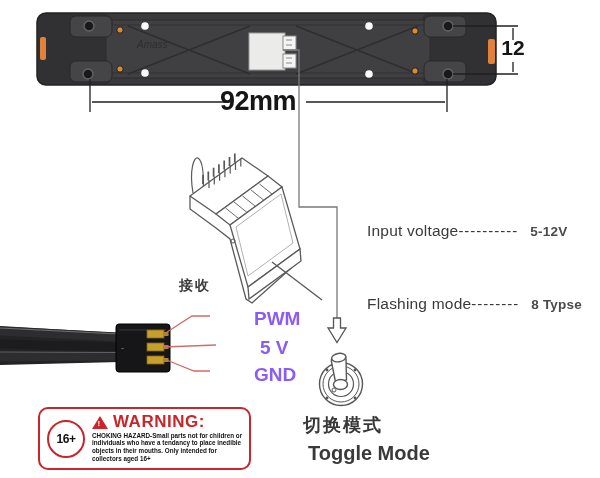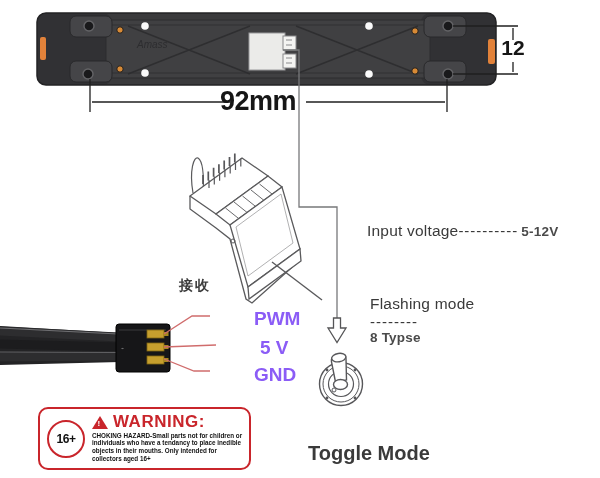--- a/index.html
+++ b/index.html
@@ -3,21 +3,21 @@
 <meta charset="utf-8">
 <style>
   html,body{margin:0;padding:0;background:#fff;}
   .stage{position:relative;width:600px;height:478px;background:#fff;overflow:hidden;
          font-family:"Liberation Sans", sans-serif;}
   .abs{position:absolute;}
   .dim-text{font-weight:bold;color:#161616;text-align:center;}
   .spec-row{position:absolute;left:367px;white-space:nowrap;display:flex;align-items:baseline;}
   .spec-label{font-size:15.5px;color:#3a3a3a;letter-spacing:.2px;}
   .spec-dashes{font-size:15px;color:#3a3a3a;letter-spacing:1px;}
-  .spec-value{font-size:13.5px;font-weight:bold;color:#4a4a4a;margin-left:3px;letter-spacing:.2px;}
+  .spec-value{font-size:13.5px;font-weight:bold;color:#4a4a4a;margin-left:12px;letter-spacing:.2px;}
   .pin-label{font-size:19px;font-weight:bold;color:#8b5cf6;padding-left:40px;}
   .receiver-label{font-size:16px;color:#4f4f4f;letter-spacing:1.2px;}
   .receiver-label-zh{font-size:14px;font-weight:bold;color:#3c3c3c;letter-spacing:2px;}
   .toggle-zh{font-size:18px;font-weight:bold;color:#383838;letter-spacing:2px;}
   .toggle-en{font-size:20px;font-weight:bold;color:#3a3a3a;}
   .warning-box{left:38px;top:407px;width:213px;height:63px;border:2px solid #c9252b;border-radius:10px;
                box-sizing:border-box;display:flex;align-items:center;gap:7px;padding:4px 7px;background:#fff;}
   .age-badge{width:34px;height:34px;border:2.5px solid #c9252b;border-radius:50%;flex:0 0 auto;
              display:flex;align-items:center;justify-content:center;font-weight:bold;font-size:12px;
              color:#111;letter-spacing:-0.5px;}
@@ -192,30 +192,31 @@
 
   <div class="abs dim-text" style="left:496px;top:36px;width:34px;font-size:21px;">12</div>
 
   <div class="abs receiver-label-zh" style="left:179px;top:277px;">接收</div>
 
   <div class="spec-row" style="top:222px;">
     <span class="spec-label">Input voltage</span>
     <span class="spec-dashes">----------</span>
     <span class="spec-value">5-12V</span>
   </div>
-  <div class="spec-row" style="top:295px;flex-direction:column;">
+  <div class="spec-row" style="top:295px;">
     <span class="spec-label">Flashing mode</span>
     <span class="spec-dashes">--------</span>
     <span class="spec-value">8 Typse</span>
   </div>
 
   <div class="abs pin-label" style="left:214px;top:308px;">PWM</div>
   <div class="abs pin-label" style="left:220px;top:337px;">5 V</div>
   <div class="abs pin-label" style="left:214px;top:364px;text-align:right;">GND</div>
 
+  <div class="abs toggle-zh" style="left:303px;top:413px;">切换模式</div>
   <div class="abs toggle-en" style="left:308px;top:442px;">Toggle Mode</div>
 
   <div class="abs warning-box">
     <div class="age-badge">16+</div>
     <div class="warn-col">
       <div class="warn-title-row">
         <span class="warn-tri">
             <span>!</span>
           </span>
         <span class="warn-title">WARNING:</span>

